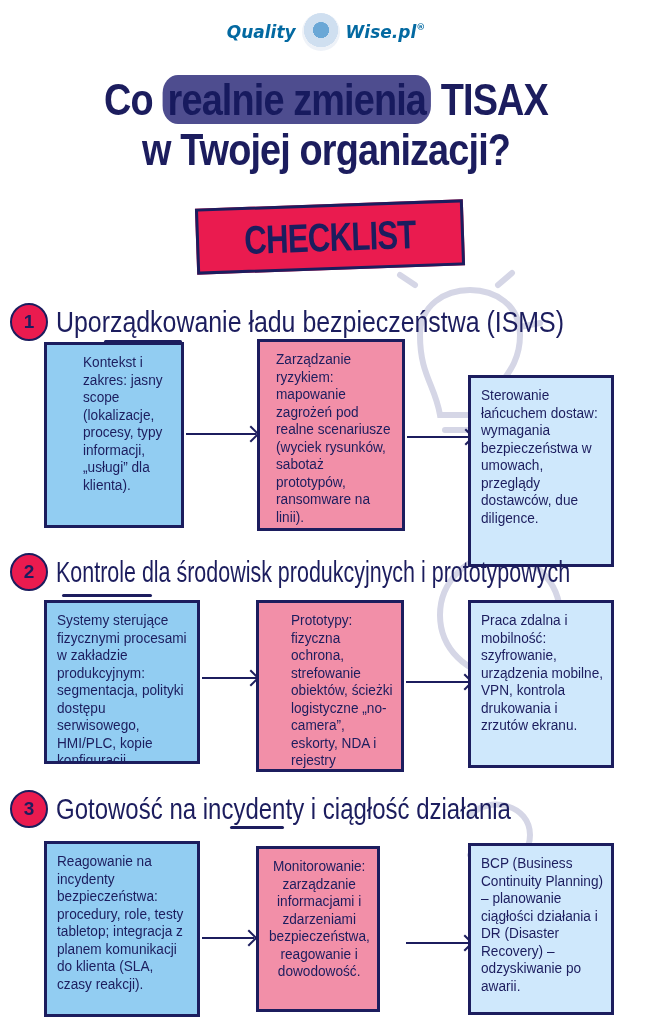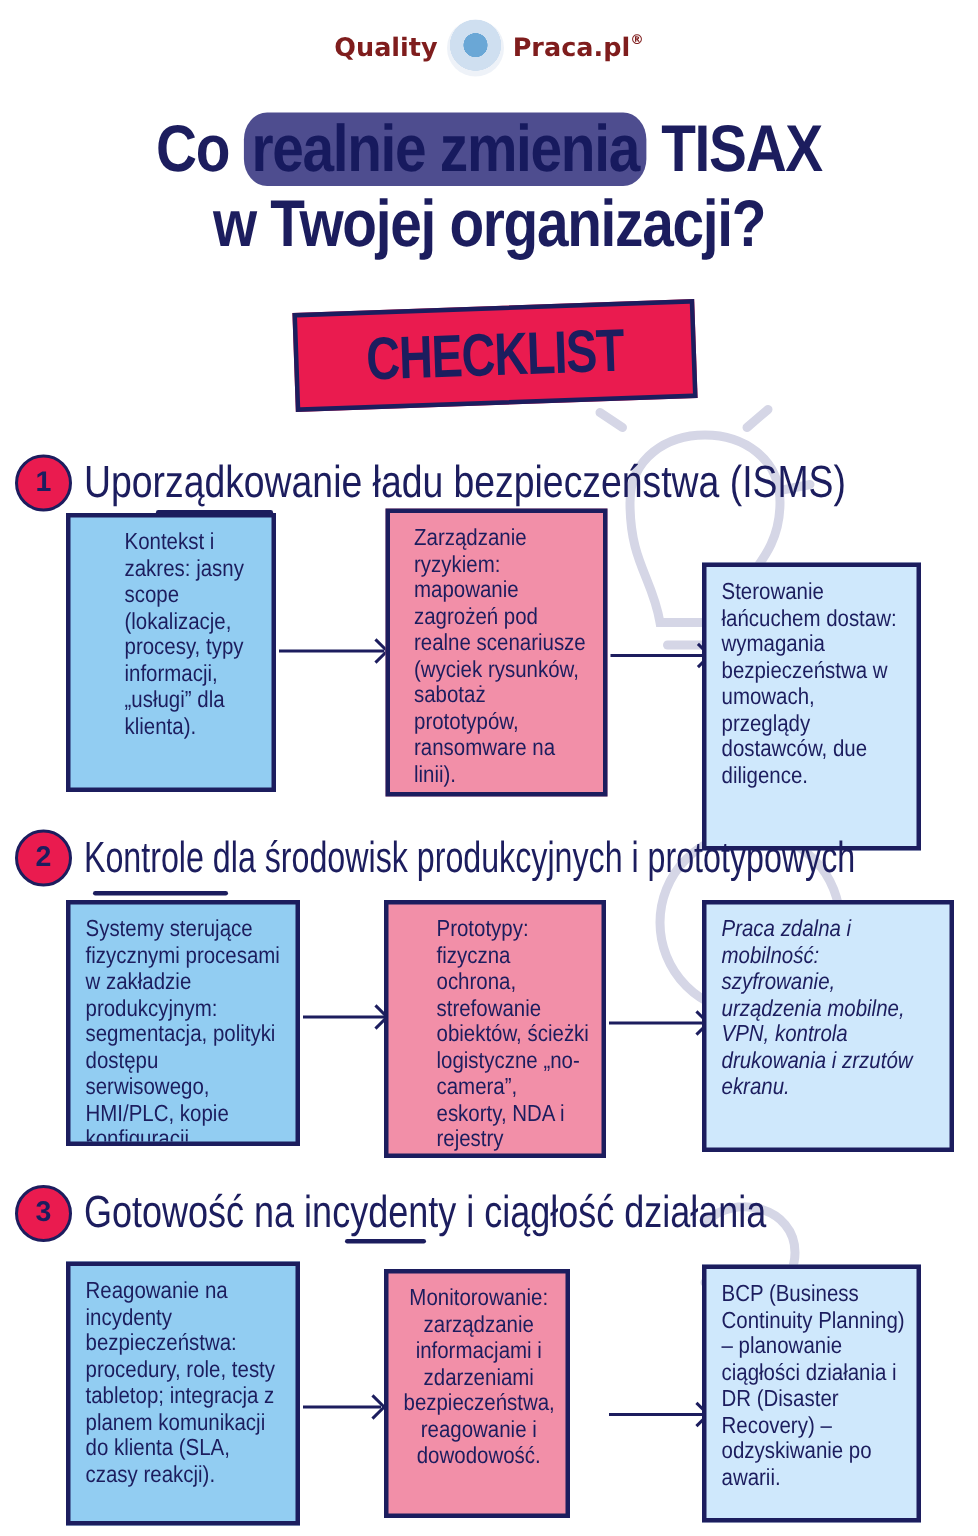--- a/index.html
+++ b/index.html
@@ -1,20 +1,20 @@
 <!DOCTYPE html>
 <html><head>
 <meta charset="utf-8">
 <style>
   html, body { margin:0; padding:0; }
   body { width:652px; height:1024px; background:#ffffff; position:relative; overflow:hidden;
          font-family:"Liberation Sans", sans-serif; color:#1c1d5e; }
   .abs { position:absolute; }
   .logo { top:10px; left:0; width:652px; height:44px; display:flex; justify-content:center; align-items:center; gap:6px; }
-  .logo-text { color:#7f1d1d; font-weight:bold; font-size:17px; font-family:"DejaVu Sans", sans-serif; }
+  .logo-text { color:#0369a1; font-weight:bold; font-size:17px; font-family:"DejaVu Sans", sans-serif;font-style:italic; }
   .logo-sup { font-size:9px; vertical-align:top; }
   .logo-globe { width:38px; height:38px; border-radius:50%;
      background: radial-gradient(circle at 50% 45%, #6aa7d6 0 28%, #cfdff0 29% 60%, #eef2f8 61% 100%); }
   .title { left:0; width:652px; text-align:center; font-size:44px; font-weight:bold; line-height:50px;
            font-family:"Liberation Sans Narrow","Liberation Sans", sans-serif; letter-spacing:-1px; transform:scaleX(0.86); }
   .t1 { top:75px; }
   .t2 { top:125px; }
   .hl { background:#4e4d8f; color:#171a5e; border-radius:18px; padding:0 6px; }
   .checklist { top:204px; left:196px; width:262px; height:60px; background:#ea1b4f; border:3px solid #1c1d5e;
      transform:rotate(-2deg); display:flex; justify-content:center; align-items:center; font-size:40px; font-weight:bold;
@@ -34,21 +34,21 @@
   .arrow { position:absolute; height:0; border-top:2px solid #1c1d5e; }
   .arrow::after { content:""; position:absolute; right:-1px; top:-7px; width:10px; height:10px; border-top:2px solid #1c1d5e; border-right:2px solid #1c1d5e; transform:rotate(45deg); }
   .uline { position:absolute; height:3px; background:#1c1d5e; border-radius:2px; }
 </style>
 </head>
 <body>
 
 <div class="abs logo">
   <span class="logo-text">Quality</span>
   <span class="logo-globe"></span>
-  <span class="logo-text"><span>Praca.pl</span><span class="logo-sup">®</span></span>
+  <span class="logo-text"><span>Wise.pl</span><span class="logo-sup">®</span></span>
 </div>
 
 <svg class="abs deco" viewBox="0 0 260 800">
   <g stroke="#d5d6e6" stroke-width="6" fill="none" stroke-linecap="round">
     <line x1="70" y1="45" x2="78" y2="25"></line>
       <line x1="118" y1="70" x2="132" y2="58"></line>
       <line x1="140" y1="112" x2="160" y2="108"></line>
     <line x1="20" y1="60" x2="35" y2="70"></line>
     <path d="M40 120 C40 60 140 60 140 120 C140 160 110 170 105 200 L60 200 C55 170 40 160 40 120 Z"></path>
     <line x1="65" y1="215" x2="100" y2="215"></line>
@@ -93,21 +93,21 @@
 <div class="uline" style="top:594px;left:62px;width:90px;"></div>
 
 <div class="abs box blue" style="left:44px;top:600px;width:156px;height:164px;">
     <span>Systemy sterujące fizycznymi procesami w zakładzie produkcyjnym: segmentacja, polityki dostępu serwisowego, HMI/PLC, kopie konfiguracji.</span>
   </div>
 <div class="arrow" style="left:202px;top:677px;width:54px;"></div>
 <div class="abs box pink" style="left:256px;top:600px;width:148px;height:172px;padding-left:32px;">
     <span>Prototypy: fizyczna ochrona, strefowanie obiektów, ścieżki logistyczne „no-camera”, eskorty, NDA i rejestry wydania/zwrotu.</span>
   </div>
 <div class="arrow" style="left:406px;top:681px;width:64px;"></div>
-<div class="abs box light" style="left:468px;top:600px;width:168px;height:168px;font-style:italic;">
+<div class="abs box light" style="left:468px;top:600px;width:146px;height:168px;">
     <span>Praca zdalna i mobilność: szyfrowanie, urządzenia mobilne, VPN, kontrola drukowania i zrzutów ekranu.</span>
   </div>
 
 <div class="abs sec-head" style="top:790px;">
   <div class="num">3</div>
   <div class="sec-title" style="transform:scaleX(0.80);">Gotowość na incydenty i ciągłość działania</div>
 </div>
 <div class="uline" style="top:826px;left:230px;width:54px;"></div>
 
 <div class="abs box blue" style="left:44px;top:841px;width:156px;height:176px;">

